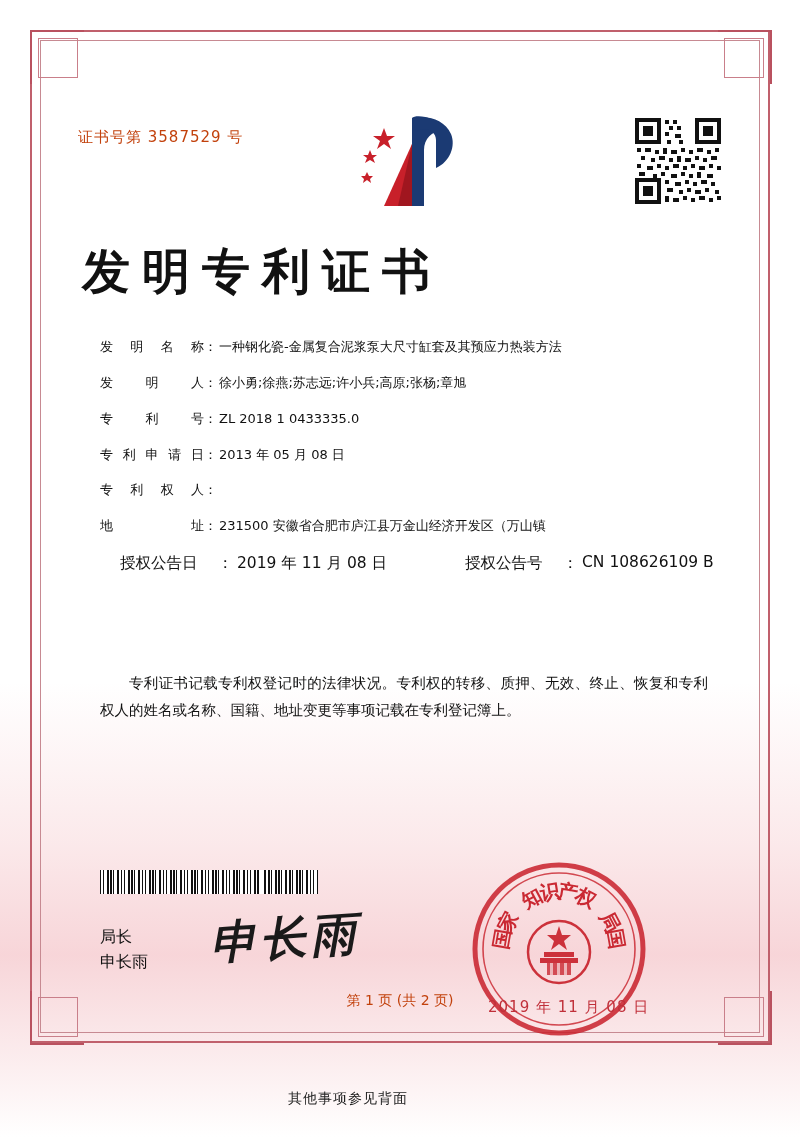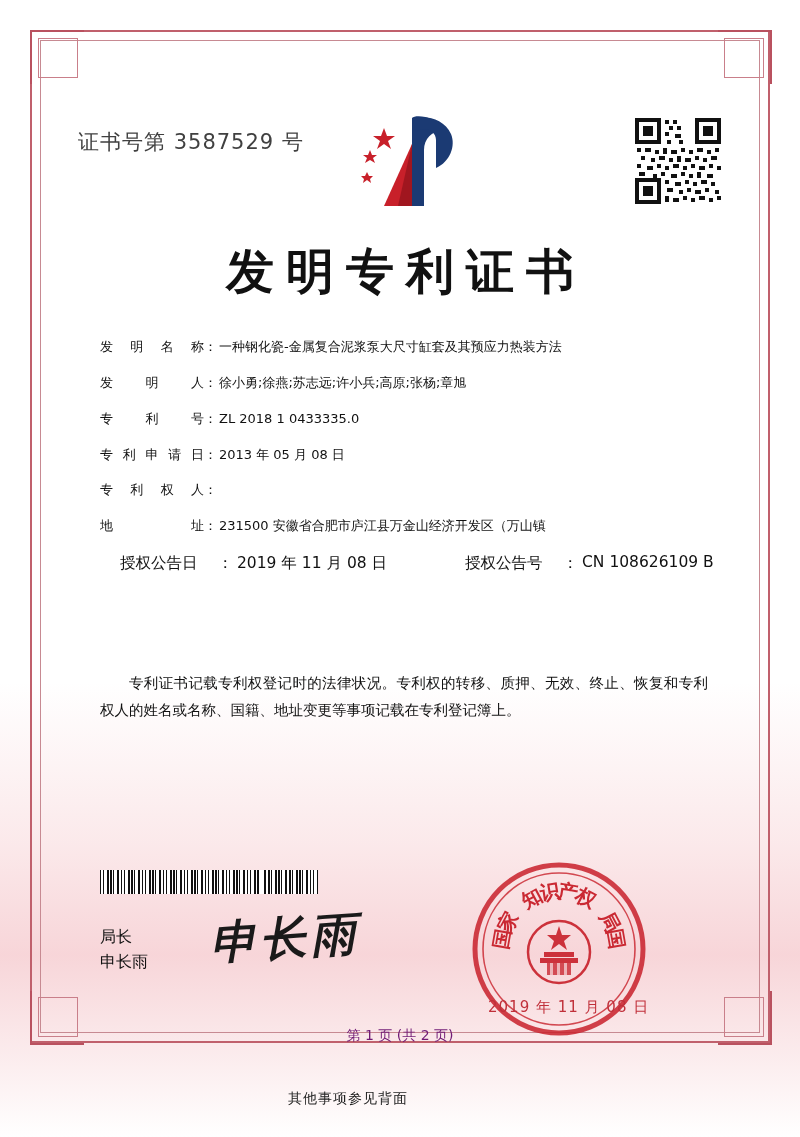--- a/index.html
+++ b/index.html
@@ -67,41 +67,41 @@
   .content {
     position: absolute;
     left: 70px; top: 70px;
     width: 660px; height: 933px;
   }
 
   
   .cert-number {
     position: absolute;
     left: 8px; top: 58px;
-    font-size: 21px;
-    color: #404040;
+    font-size: 15px;
+    color: #c2410c;
     letter-spacing: 1px;
     font-family: "DejaVu Sans", "Liberation Sans", sans-serif;
   }
   .emblem {
     position: absolute;
     left: 280px; top: 40px;
     width: 120px; height: 110px;
   }
   .qr {
     position: absolute;
     left: 565px; top: 48px;
     width: 86px; height: 86px;
   }
 
   .title {
     position: absolute;
     left: 0; top: 170px;
     width: 660px;
-    text-align: center;
+    text-align: left;
     font-size: 48px;
     font-weight: bold;
     letter-spacing: 12px;
     color: #111111;
     text-indent: 12px;
     font-family: "DejaVu Sans", "Liberation Sans", sans-serif;
   }
 
   .fields {
     position: absolute;
@@ -216,25 +216,25 @@
   .seal-date {
     position: absolute;
     left: 418px; top: 928px;
     font-size: 15px;
     color: #c0303a;
     letter-spacing: 1px;
   }
 
   .page-no {
     position: absolute;
-    left: 0; top: 957px;
+    left: 0; top: 922px;
     width: 660px;
     text-align: center;
     font-size: 14px;
-    color: #701a75;
+    color: #c2410c;
   }
   .footnote {
     position: absolute;
     left: 0; top: 1090px;
     width: 696px;
     text-align: center;
     font-size: 14px;
     color: #222222;
     letter-spacing: 1px;
   }

